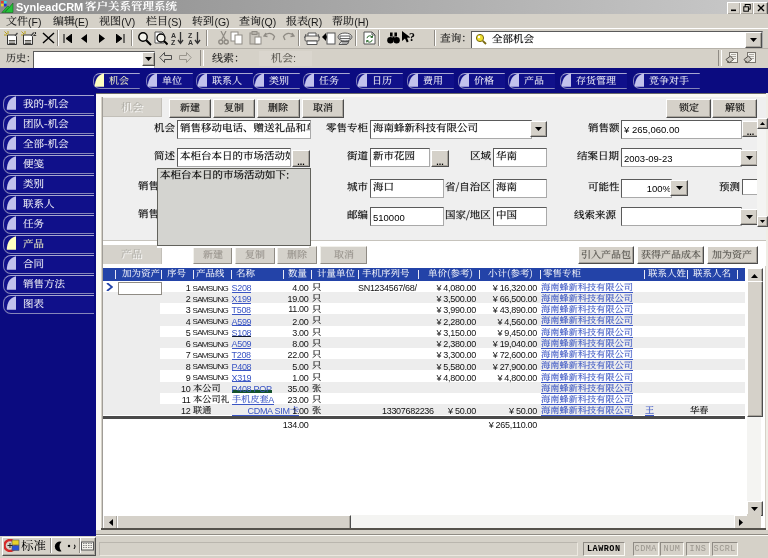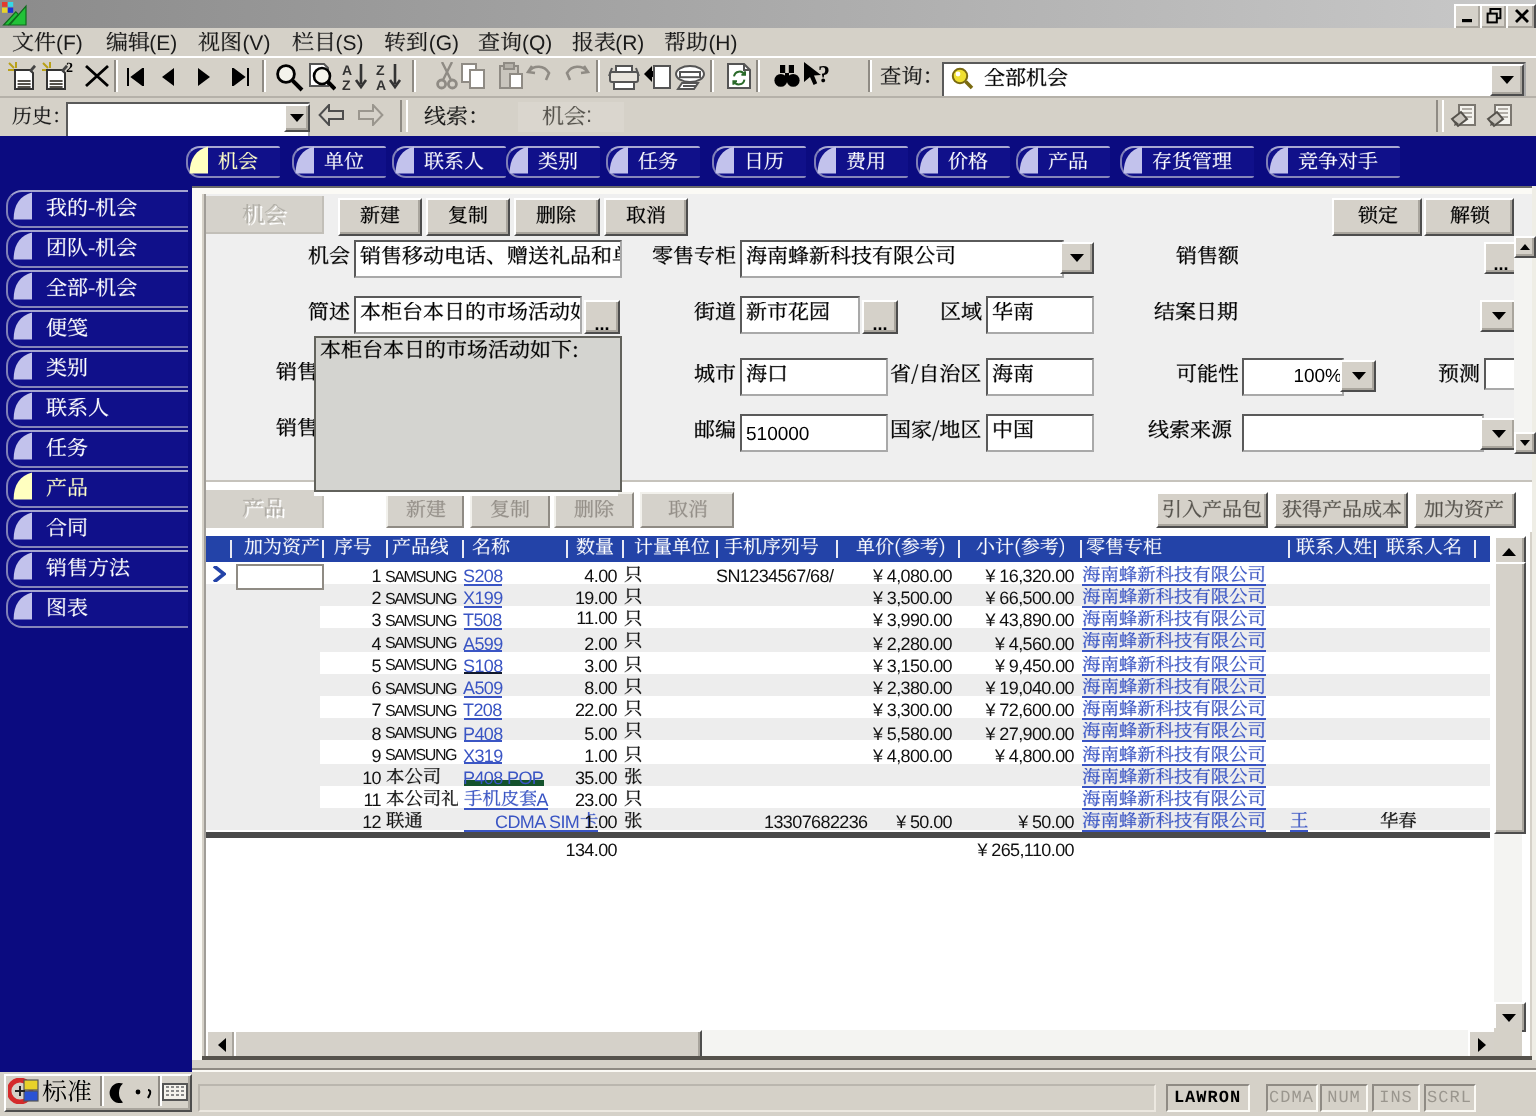--- a/index.html
+++ b/index.html
@@ -180,20 +180,35 @@
     </svg>
     <div style="position:absolute;left:0px;top:0px;width:768px;height:13.5px;background:linear-gradient(90deg,#8b8b8b,#c9c9c9);"></div>
     <div style="position:absolute;left:1px;top:0.5px;width:13px;height:12px;"><svg width="13" height="12" viewBox="0 0 13 12">
         <rect x="0" y="0" width="2.6" height="2.4" fill="#e23a2e"></rect>
         <rect x="0" y="2.8" width="2.6" height="2.6" fill="#e8d22a"></rect>
         <rect x="3" y="0" width="2.6" height="2.4" fill="#35d8e8"></rect>
         <rect x="3" y="2.8" width="2.6" height="2.6" fill="#1b2fd8"></rect>
         <path d="M3.8 11.5 L12 2 L12 11.5 Z" fill="#22c238" stroke="#11691d" stroke-width="0.6"></path>
         <path d="M0.8 11.5 L6.9 4.9 L8.2 6.2 L3.3 11.5Z" fill="#22c238" stroke="#11691d" stroke-width="0.6"></path>
       </svg></div>
+    <div style="position:absolute;left:16px;top:1px;width:300px;height:12px;display:flex;align-items:center;gap:2px;">
+      <span style="font:bold 11px 'Liberation Sans';color:#fff;">SynleadCRM </span>
+      <svg class="zh " style="width:92.0px;height:11.5px;" viewBox="0 0 92.0 11.5">
+        <g fill="#fff" stroke="#fff" stroke-width="10" transform="translate(0,9.20) scale(0.011500,-0.011500)">
+          <use href="#b5BA2" x="0"></use>
+          <use href="#b6237" x="1000"></use>
+          <use href="#b5173" x="2000"></use>
+          <use href="#b7CFB" x="3000"></use>
+          <use href="#b7BA1" x="4000"></use>
+          <use href="#b7406" x="5000"></use>
+          <use href="#b7CFB" x="6000"></use>
+          <use href="#b7EDF" x="7000"></use>
+        </g>
+      </svg>
+    </div>
     <div style="position:absolute;left:727px;top:2px;width:12px;height:10.5px;background:#d5d1c9;border:1px solid;border-color:#ffffff #4d4d4d #4d4d4d #ffffff;box-shadow:inset -1px -1px 0 #a9a59d;display:flex;align-items:center;justify-content:center;">
       <svg width="8" height="8">
         <rect x="1" y="5.5" width="5" height="1.6" fill="#000"></rect>
       </svg>
     </div>
     <div style="position:absolute;left:740px;top:2px;width:12px;height:10.5px;background:#d5d1c9;border:1px solid;border-color:#ffffff #4d4d4d #4d4d4d #ffffff;box-shadow:inset -1px -1px 0 #a9a59d;display:flex;align-items:center;justify-content:center;">
       <svg width="8" height="8">
         <rect x="2.2" y="0.5" width="5" height="4.6" fill="none" stroke="#000"></rect>
         <rect x="0.8" y="2.8" width="4.6" height="4.4" fill="#d5d1c9" stroke="#000"></rect>
       </svg>
@@ -888,20 +903,23 @@
     </div>
     <div style="position:absolute;left:504px;top:121.5px;width:115px;height:13px;display:flex;justify-content:flex-end;align-items:center;">
       <svg class="zh " style="width:31.5px;height:10.5px;" viewBox="0 0 31.5 10.5">
         <g fill="#000" stroke="#000" stroke-width="16" transform="translate(0,8.40) scale(0.010500,-0.010500)">
           <use href="#g9500" x="0"></use>
           <use href="#g552E" x="1000"></use>
           <use href="#g989D" x="2000"></use>
         </g>
       </svg>
     </div>
+    <div style="position:absolute;left:621px;top:119.5px;width:119px;height:17px;background:#fff;border:1px solid;border-color:#5a5a5a #a9a9a9 #a9a9a9 #5a5a5a;overflow:hidden;">
+      <div style="font:9.5px 'Liberation Sans';margin:3.5px 0 0 2px;">¥ 265,060.00</div>
+    </div>
     <div style="position:absolute;left:742px;top:121px;width:15px;height:14px;background:#d5d1c9;border:1px solid;border-color:#ffffff #4d4d4d #4d4d4d #ffffff;box-shadow:inset -1px -1px 0 #a9a59d;display:flex;align-items:flex-end;justify-content:center;">
       <div style="font:bold 9px 'Liberation Sans';line-height:7px;">...</div>
     </div>
     <div style="position:absolute;left:60px;top:150px;width:115px;height:13px;display:flex;justify-content:flex-end;align-items:center;">
       <svg class="zh " style="width:21.0px;height:10.5px;" viewBox="0 0 21.0 10.5">
         <g fill="#000" stroke="#000" stroke-width="16" transform="translate(0,8.40) scale(0.010500,-0.010500)">
           <use href="#g7B80" x="0"></use>
           <use href="#g8FF0" x="1000"></use>
         </g>
       </svg>
@@ -960,20 +978,23 @@
       </svg></div>
     <div style="position:absolute;left:504px;top:150px;width:115px;height:13px;display:flex;justify-content:flex-end;align-items:center;">
       <svg class="zh " style="width:42.0px;height:10.5px;" viewBox="0 0 42.0 10.5">
         <g fill="#000" stroke="#000" stroke-width="16" transform="translate(0,8.40) scale(0.010500,-0.010500)">
           <use href="#g7ED3" x="0"></use>
           <use href="#g6848" x="1000"></use>
           <use href="#g65E5" x="2000"></use>
           <use href="#g671F" x="3000"></use>
         </g>
       </svg>
+    </div>
+    <div style="position:absolute;left:621px;top:148px;width:119px;height:17px;background:#fff;border:1px solid;border-color:#5a5a5a #a9a9a9 #a9a9a9 #5a5a5a;overflow:hidden;">
+      <div style="font:9.5px 'Liberation Sans';margin:3.5px 0 0 2px;">2003-09-23</div>
     </div>
     <div style="position:absolute;left:740px;top:149.5px;width:16px;height:14px;background:#d5d1c9;border:1px solid;border-color:#ffffff #4d4d4d #4d4d4d #ffffff;box-shadow:inset -1px -1px 0 #a9a59d;display:flex;align-items:center;justify-content:center;">
       <svg width="7" height="4" viewBox="0 0 7 4">
         <path d="M0 0h7L3.5 4z" fill="#000"></path>
       </svg>
     </div>
     <div style="position:absolute;left:138px;top:181px;width:20px;height:13px;"><svg class="zh " style="width:21.0px;height:10.5px;" viewBox="0 0 21.0 10.5">
         <g fill="#000" stroke="#000" stroke-width="16" transform="translate(0,8.40) scale(0.010500,-0.010500)">
           <use href="#g9500" x="0"></use>
           <use href="#g552E" x="1000"></use>

